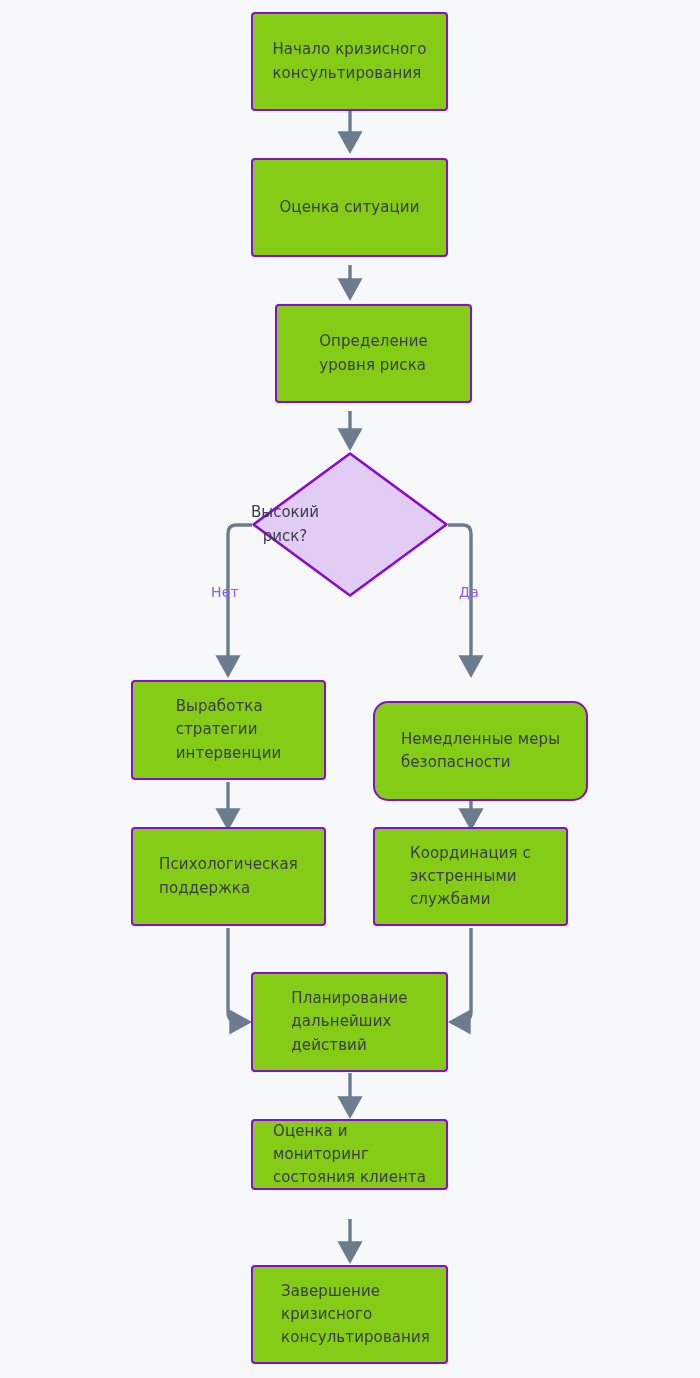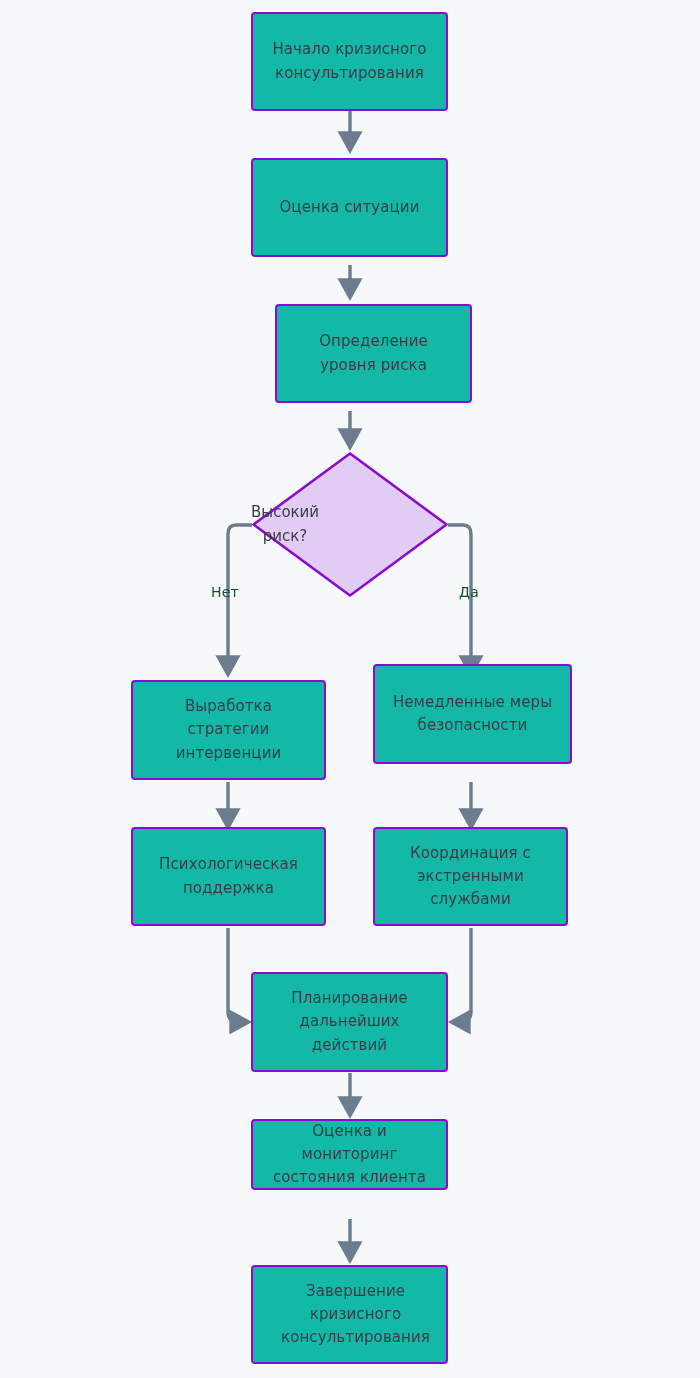--- a/index.html
+++ b/index.html
@@ -22,27 +22,26 @@
     position: absolute;
     left: 0;
     top: 0;
     width: 700px;
     height: 1378px;
     pointer-events: none;
   }
   .node {
     position: absolute;
     box-sizing: border-box;
-    background: #14b8a6;
+    background: #84cc16;
     border: 2.5px solid #8a0ad1;
     border-radius: 4px;
     display: flex;
     align-items: center;
     justify-content: center;
-    text-align: center;
     color: #3b3b48;
     font-size: 15px;
     line-height: 1.55;
     letter-spacing: 0.1px;
   }
   .node .label {
     padding: 0 10px;
     white-space: pre-line;
   }
   .decision {
@@ -62,21 +61,21 @@
     position: relative;
     text-align: center;
     color: #3b3b48;
     font-size: 15px;
     line-height: 1.55;
     white-space: pre-line;
     z-index: 2;
   }
   .edge-label {
     position: absolute;
-    color: #14532d;
+    color: #8b5cf6;
     font-size: 14px;
     letter-spacing: 0.2px;
     white-space: nowrap;
   }
 </style>
 </head>
 <body>
 
 <div id="flowchart">
 
@@ -130,21 +129,21 @@
   <div class="edge-label" style="left:459px; top:584px;">
     <span>Да</span>
   </div>
 
   <div class="node" style="left:131px; top:680px; width:195px; height:100px;">
     <span class="label">Выработка
 стратегии
 интервенции</span>
   </div>
 
-  <div class="node" style="left:373px; top:664px; width:199px; height:100px;">
+  <div class="node" style="left:373px; top:701px; width:215px; height:100px;border-radius:15px;">
     <span class="label">Немедленные меры
 безопасности</span>
   </div>
 
   <div class="node" style="left:131px; top:827px; width:195px; height:99px;">
     <span class="label">Психологическая
 поддержка</span>
   </div>
 
   <div class="node" style="left:251px; top:972px; width:197px; height:100px;">

